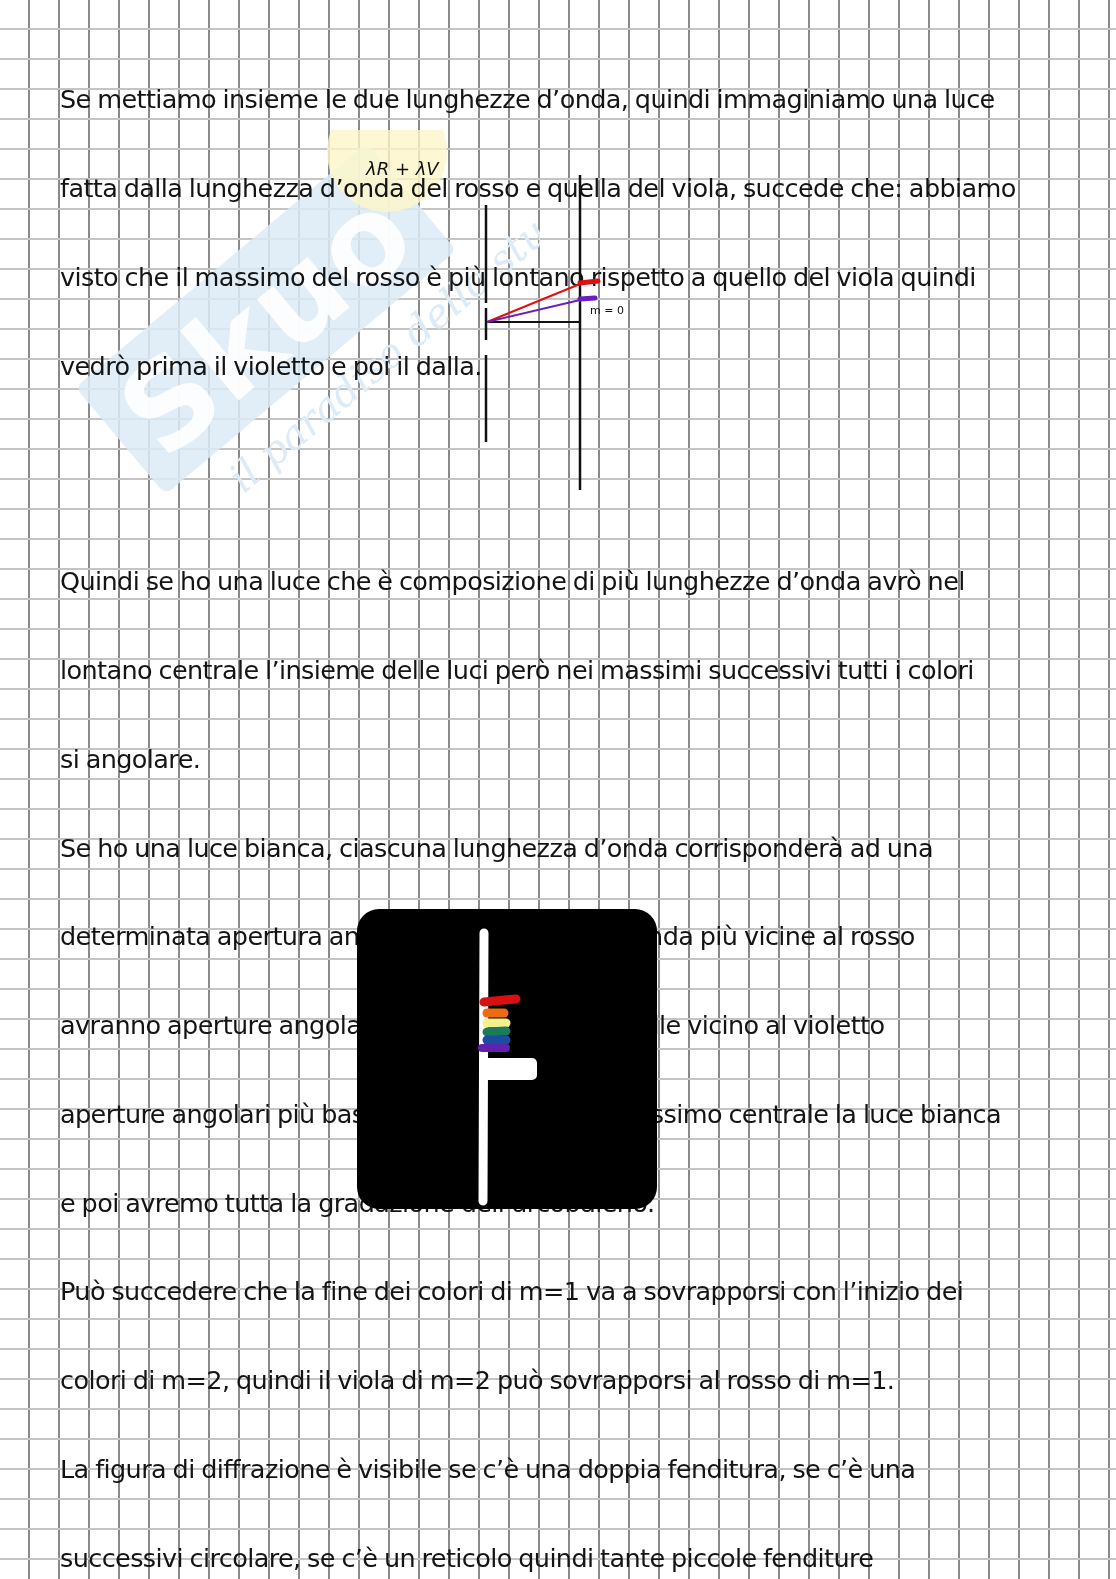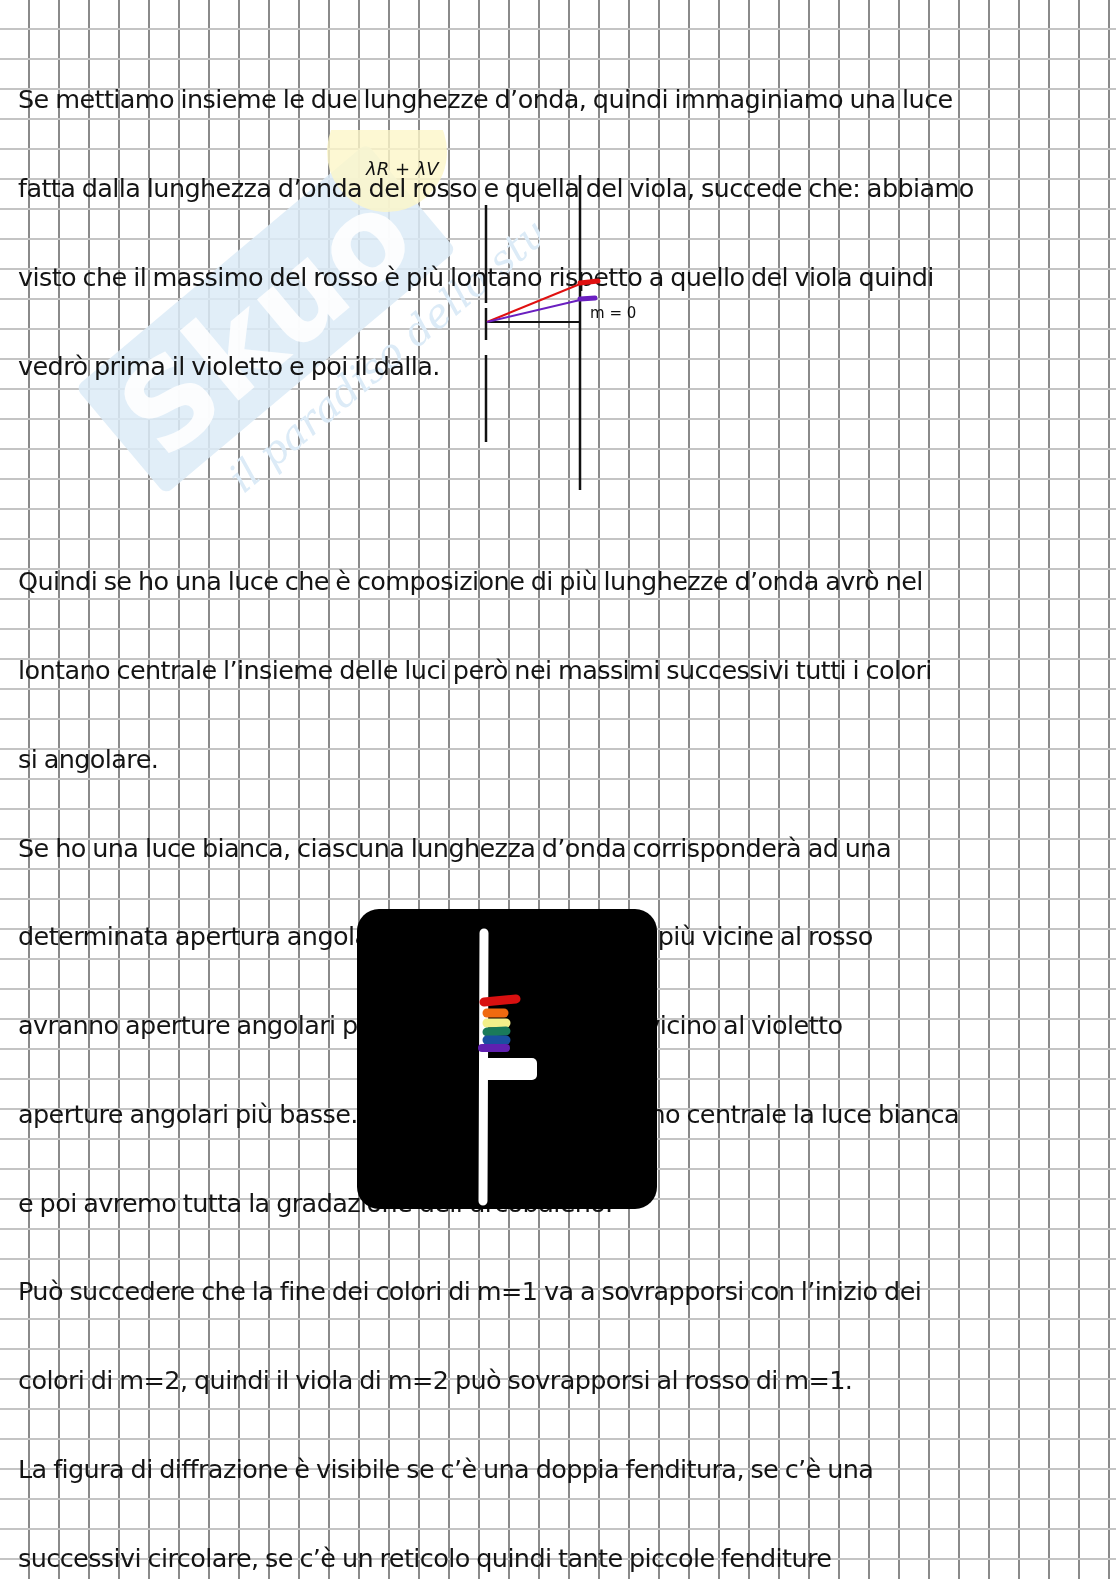--- a/index.html
+++ b/index.html
@@ -28,21 +28,21 @@
     left: 18px;
     margin: 0;
     font-family: "DejaVu Sans", sans-serif;
     font-size: 25.5px;
     line-height: 29.6px;
     letter-spacing: -0.6px;
     word-spacing: -1px;
     color: #141414;
     white-space: pre;
   }
-  .para .line { display: block; height: 29.6px; }
+  .para .line { display: block; height: 29.6px; margin-left: 42px; }
   #p1 { top: 26px; }
   #p2 { top: 508px; }
   .diagram1 { position: absolute; left: 352px; top: 150px; width: 360px; height: 350px; }
   .diagram2 { position: absolute; left: 356px; top: 908px; width: 302px; height: 302px; }
   .dlabel {
     position: absolute;
     font-family: "DejaVu Sans", sans-serif;
     font-size: 15px;
     color: #111;
     white-space: pre;
@@ -78,21 +78,21 @@
     <line x1="228" y1="25" x2="228" y2="340" stroke="#111" stroke-width="2.5"></line>
 
     <line x1="135" y1="172" x2="228" y2="172" stroke="#111" stroke-width="2"></line>
 
     <line x1="135" y1="172" x2="228" y2="134" stroke="#e01010" stroke-width="2"></line>
     <line x1="228" y1="133" x2="246" y2="131" stroke="#e01010" stroke-width="5" stroke-linecap="round"></line>
 
     <line x1="135" y1="172" x2="228" y2="150" stroke="#6a1fc0" stroke-width="2"></line>
     <line x1="228" y1="149" x2="243" y2="148" stroke="#6a1fc0" stroke-width="5" stroke-linecap="round"></line>
   </svg>
-  <span class="dlabel" style="left:238px; top:154px; font-size:15px;text-align:right;">m = 0</span>
+  <span class="dlabel" style="left:238px; top:154px; font-size:11px;text-align:right;">m = 0</span>
 </div>
 
 <div id="p2" class="para">
   <span class="line">Quindi se ho una luce che è composizione di più lunghezze d’onda avrò nel</span>
   <span class="line">lontano centrale l’insieme delle luci però nei massimi successivi tutti i colori</span>
   <span class="line">si angolare.</span>
   <span class="line">Se ho una luce bianca, ciascuna lunghezza d’onda corrisponderà ad una</span>
   <span class="line">determinata apertura angolare, le lunghezze d’onda più vicine al rosso</span>
   <span class="line">avranno aperture angolari più ampie mentre quelle vicino al violetto</span>
   <span class="line">aperture angolari più basse. Quindi vedrò nel massimo centrale la luce bianca</span>

